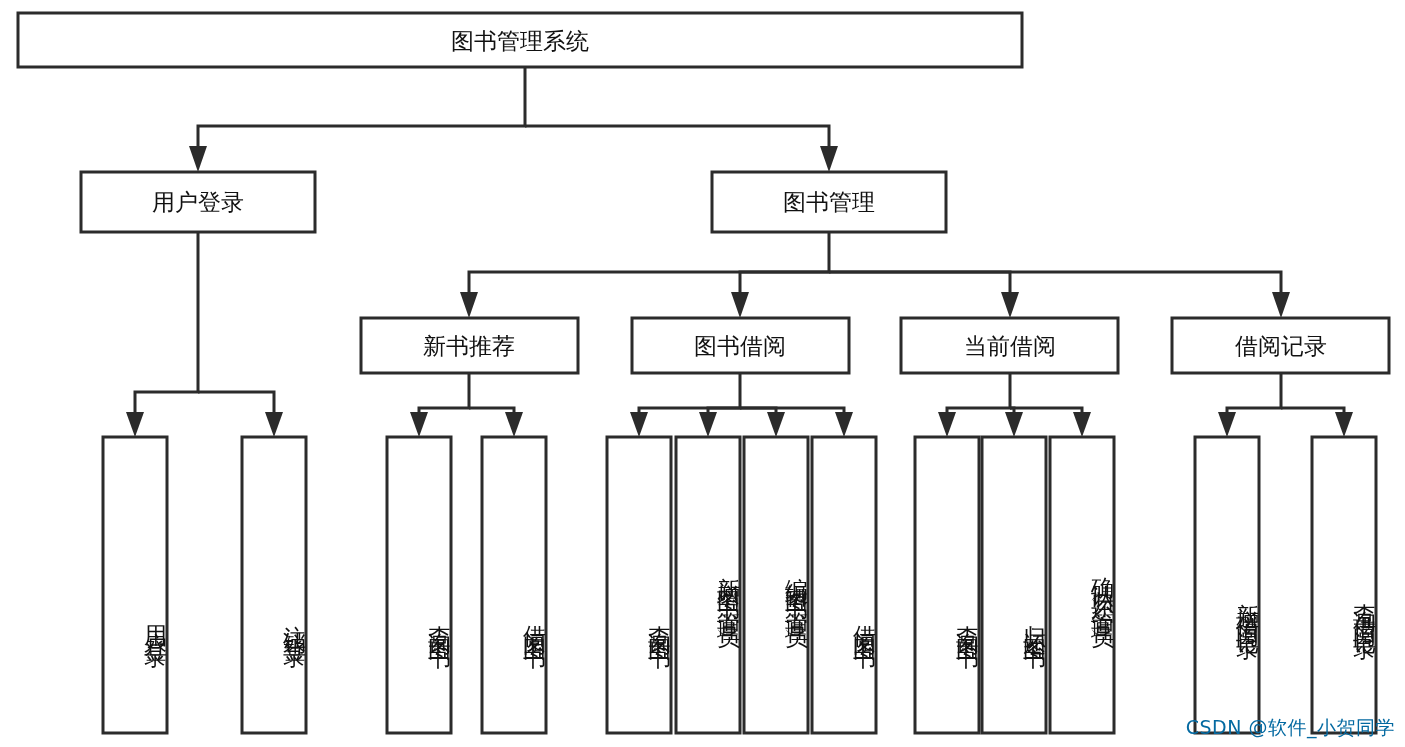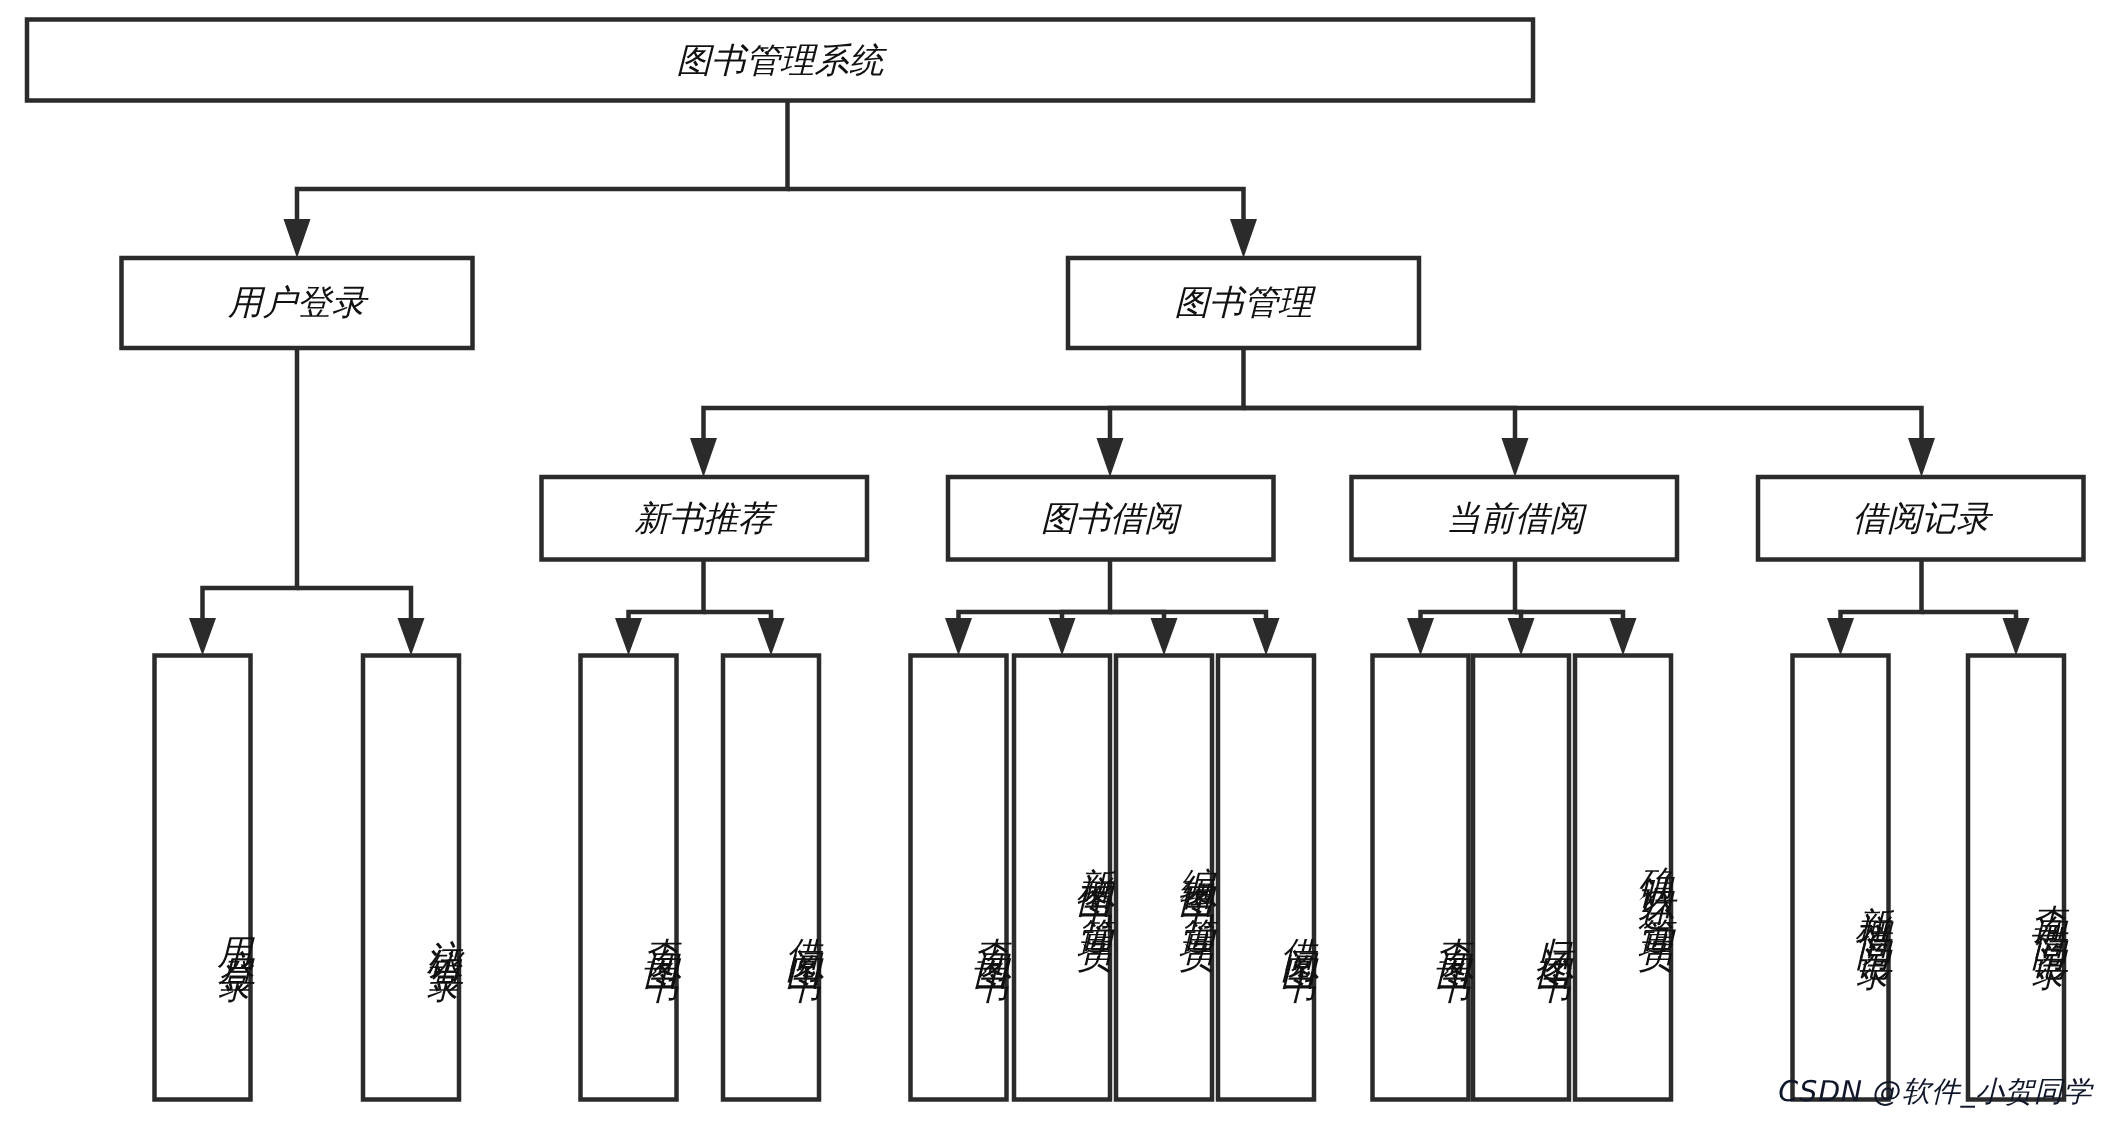--- a/index.html
+++ b/index.html
@@ -11,21 +11,20 @@
     width: 1405px;
     height: 747px;
     font-family: "DejaVu Sans", "Liberation Sans", sans-serif;
     overflow: hidden;
   }
   #diagram-root {
     position: relative;
     width: 1405px;
     height: 747px;
     background: #ffffff;
-    font-style: italic;
   }
   svg.flow {
     position: absolute;
     left: 0;
     top: 0;
     width: 1405px;
     height: 747px;
     display: block;
   }
   .node-rect {
@@ -63,21 +62,21 @@
     align-items: flex-start;
     justify-content: center;
     pointer-events: none;
   }
   .watermark {
     position: absolute;
     right: 10px;
     bottom: 6px;
     font-family: "DejaVu Sans", "Liberation Sans", sans-serif;
     font-size: 19px;
-    color: #0f172a;
+    color: #0369a1;
     white-space: nowrap;
     letter-spacing: 0.5px;
     margin-top: 27px;
   }
 </style>
 </head>
 <body>
 
 <div id="diagram-root">
 

